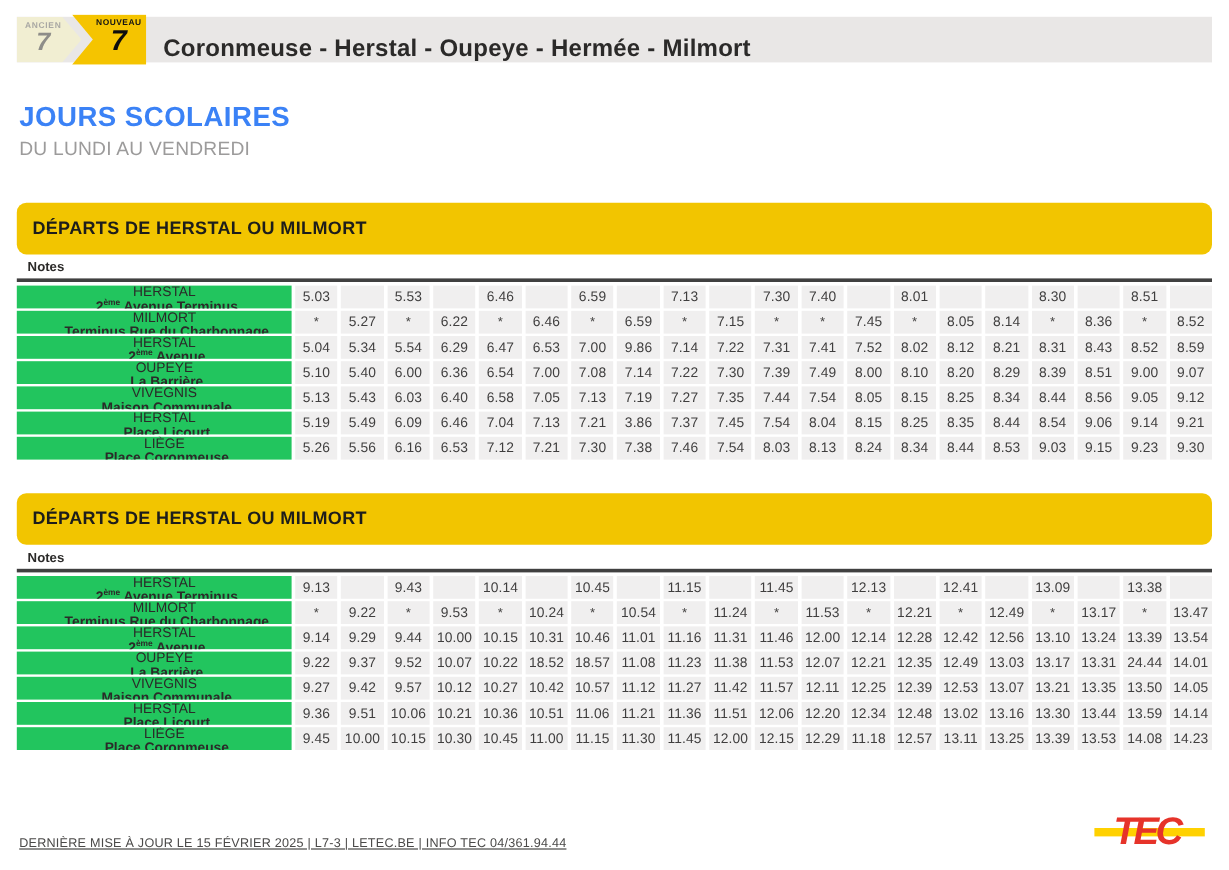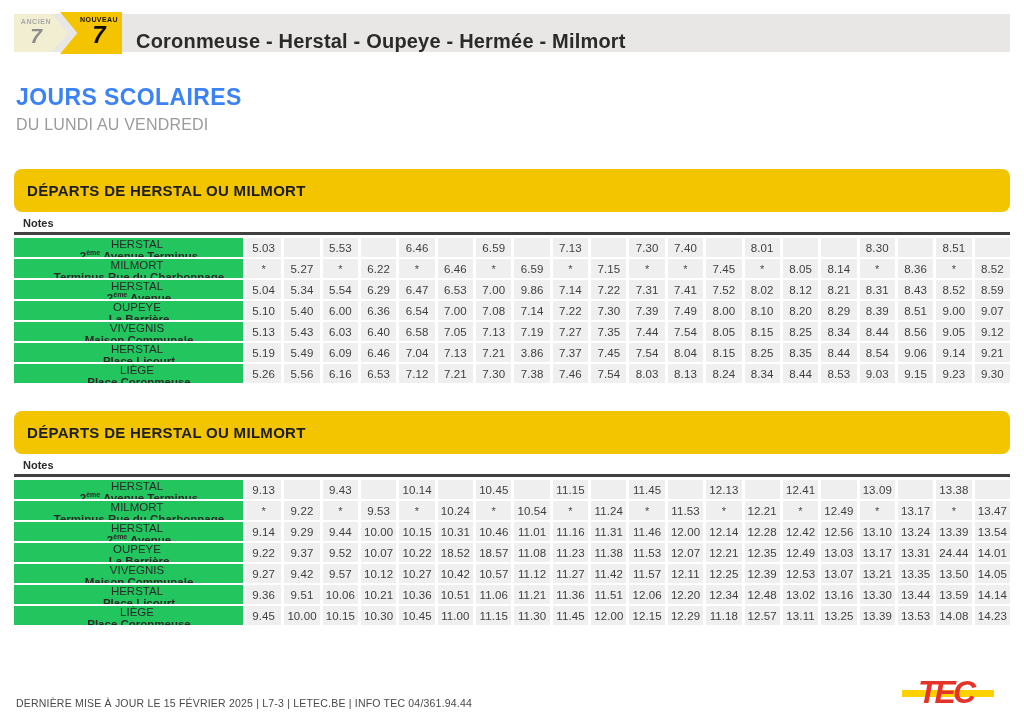--- a/index.html
+++ b/index.html
@@ -39,23 +39,23 @@
   .lbl { background:#22c55e; padding-left:21px; font-size:11.5px; color:#2B2A29; white-space:nowrap; overflow:hidden;flex-direction:column; }
   .lbl .city { margin-right:4px; font-weight:normal; }
   .lbl .stop { font-weight:bold; }
   .lbl sup { font-size:7px; line-height:0; }
   .t { background:#F0EFEF; justify-content:center; font-size:11.5px; color:#3F3E3E; letter-spacing:.1px; }
   .t.star { font-size:11px; color:#4A4948; }
 
   
   .footer { position:absolute; left:16px; right:14px; top:694px; height:24px;
             font-size:10.5px; color:#4A4948; letter-spacing:.2px; }
-  .footer-info { position:absolute; left:0; top:3px; }
+  .footer-info { position:absolute; left:0; top:3px;text-decoration:underline; }
   .page-num { position:absolute; left:478px; top:3px;margin-top:44px; }
-  .tec-logo { position:absolute; right:20px; top:-24px; width:72px; height:44px; }
+  .tec-logo { position:absolute; right:10px; top:-24px; width:72px; height:44px; }
   .tec-bar { position:absolute; left:-16px; right:-4px; top:20px; height:7px; background:#FFD100; }
   .tec-text { position:absolute; left:0; top:0; font-size:32px; font-weight:bold; font-style:italic;
               color:#E6332A; letter-spacing:-3px; line-height:44px; }
 </style>
 </head>
 <body>
 
 <div class="page">
 
   <header class="topbar">

